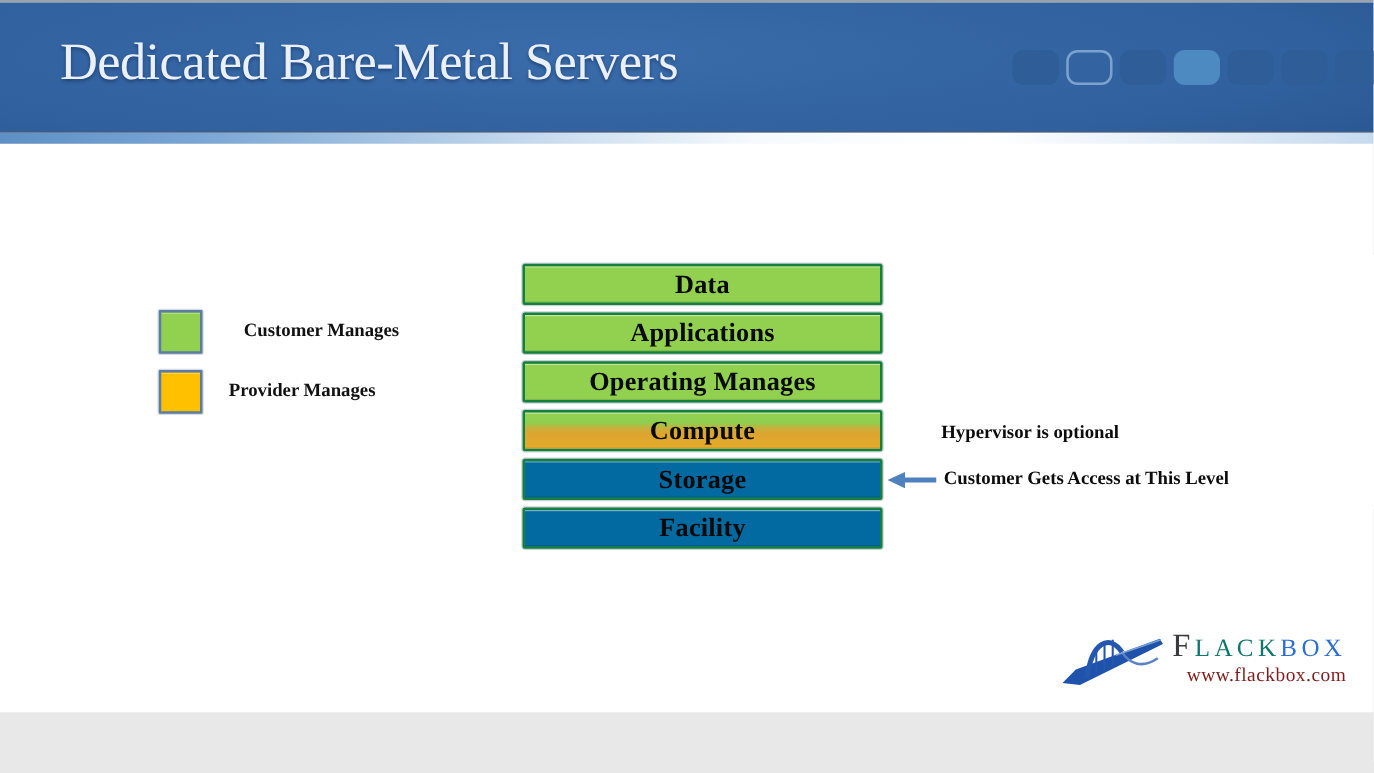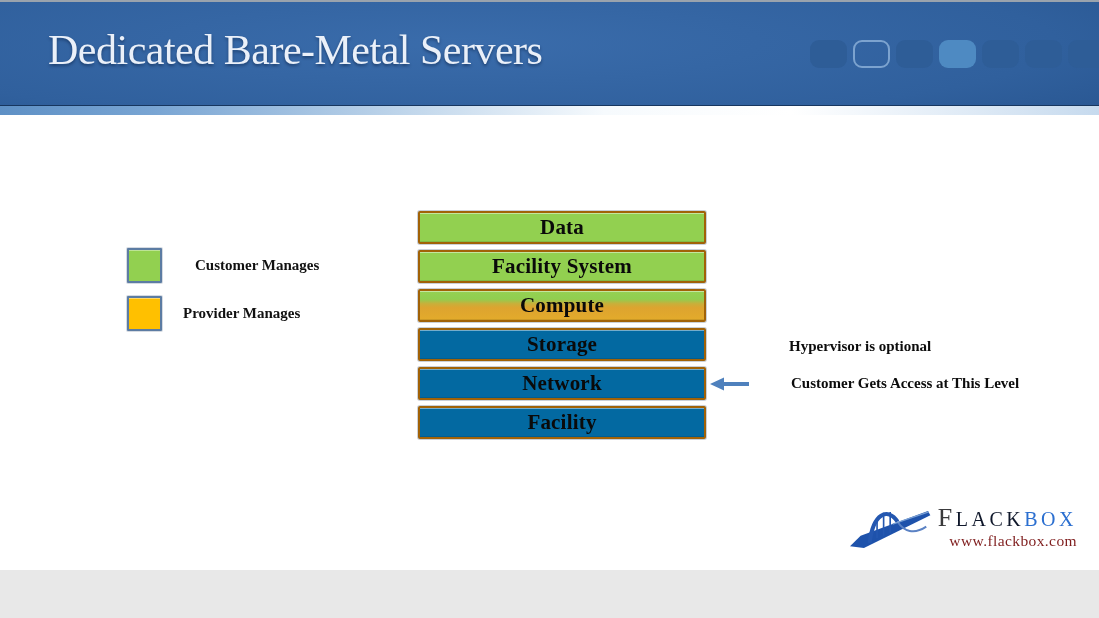--- a/index.html
+++ b/index.html
@@ -31,42 +31,42 @@
   .legend-row{position:absolute;left:127px;display:flex;align-items:center;gap:21px;}
   .legend-swatch{
     width:31px;height:31px;border:2px solid #5c7ca3;border-radius:1px;
     box-shadow:0 0 0 1px rgba(90,110,140,.25), inset 0 1px 0 rgba(255,255,255,.4);
   }
   .legend-label{font-size:15px;font-weight:bold;color:#111;white-space:nowrap;}
   
   .stack{position:absolute;left:418px;top:211px;width:288px;}
   .stack-row{
     box-sizing:border-box;width:288px;height:33px;margin-bottom:6px;
-    border:2px solid #a16207;border-radius:2px;
+    border:2px solid #15803d;border-radius:2px;
     box-shadow:0 0 0 1px rgba(80,100,130,.3), inset 0 1px 0 rgba(255,255,255,.45), inset 0 -1px 0 rgba(0,0,0,.10);
     display:flex;align-items:center;justify-content:center;
     font-size:21px;font-weight:bold;color:#0a0a0a;letter-spacing:0.2px;
   }
   .stack-row.customer{background:#92d050;}
   .stack-row.provider{background:#0369a1;}
   .stack-row.transition{
     background:linear-gradient(180deg,#94d153 0%,#90ce50 28%,#c9af3a 44%,#dda42f 58%,#e3ab2b 100%);
   }
   
-  .note{position:absolute;font-size:15px;font-weight:bold;color:#0c0c0c;white-space:nowrap;margin-left:36px;}
+  .note{position:absolute;font-size:15px;font-weight:bold;color:#0c0c0c;white-space:nowrap;}
   .note-hypervisor{left:753px;top:338px;}
   .note-access{left:755px;top:375px;}
   .access-arrow{position:absolute;left:710px;top:377px;}
   
   .logo{position:absolute;right:22px;bottom:20px;display:flex;align-items:flex-end;gap:6px;}
   .logo-icon{width:82px;height:50px;}
   .logo-text{display:flex;flex-direction:column;align-items:flex-end;}
   .brand-line{display:flex;align-items:baseline;letter-spacing:3.5px;line-height:24px;}
   .brand-initial{font-size:26px;color:#3a3a3c;}
-  .brand-rest{font-size:20px;color:#0f172a;}
+  .brand-rest{font-size:20px;color:#0f766e;}
   .brand-accent{font-size:20px;color:#2b6fd0;}
   .logo-url{font-size:15.5px;color:#7f1d1d;letter-spacing:0.4px;margin-top:1px;}
 </style>
 </head>
 <body>
 
 <div class="slide">
 
   <div class="top-line"></div>
   <div class="header-blue">
@@ -87,24 +87,24 @@
     <div class="legend-swatch" style="background: rgb(146, 208, 80);"></div>
     <div class="legend-label">Customer Manages</div>
   </div>
   <div class="legend-row" style="top:296px;text-align:right;">
     <div class="legend-swatch" style="background: rgb(255, 192, 0);"></div>
     <div class="legend-label">Provider Manages</div>
   </div>
 
   <div class="stack">
       <div class="stack-row customer">Data</div>
-      <div class="stack-row customer">Facility System</div>
+      <div class="stack-row customer">Applications</div>
+      <div class="stack-row customer">Operating Manages</div>
       <div class="stack-row transition">Compute</div>
       <div class="stack-row provider">Storage</div>
-      <div class="stack-row provider">Network</div>
       <div class="stack-row provider">Facility</div>
     </div>
 
   <div class="note note-hypervisor">Hypervisor is optional</div>
   <svg class="access-arrow" width="40" height="14" viewBox="0 0 40 14">
     <line x1="12" y1="7" x2="39" y2="7" stroke="#4f81bd" stroke-width="4"></line>
     <polygon points="0,7 14,0.5 14,13.5" fill="#4f81bd"></polygon>
   </svg>
   <div class="note note-access">Customer Gets Access at This Level</div>
 

